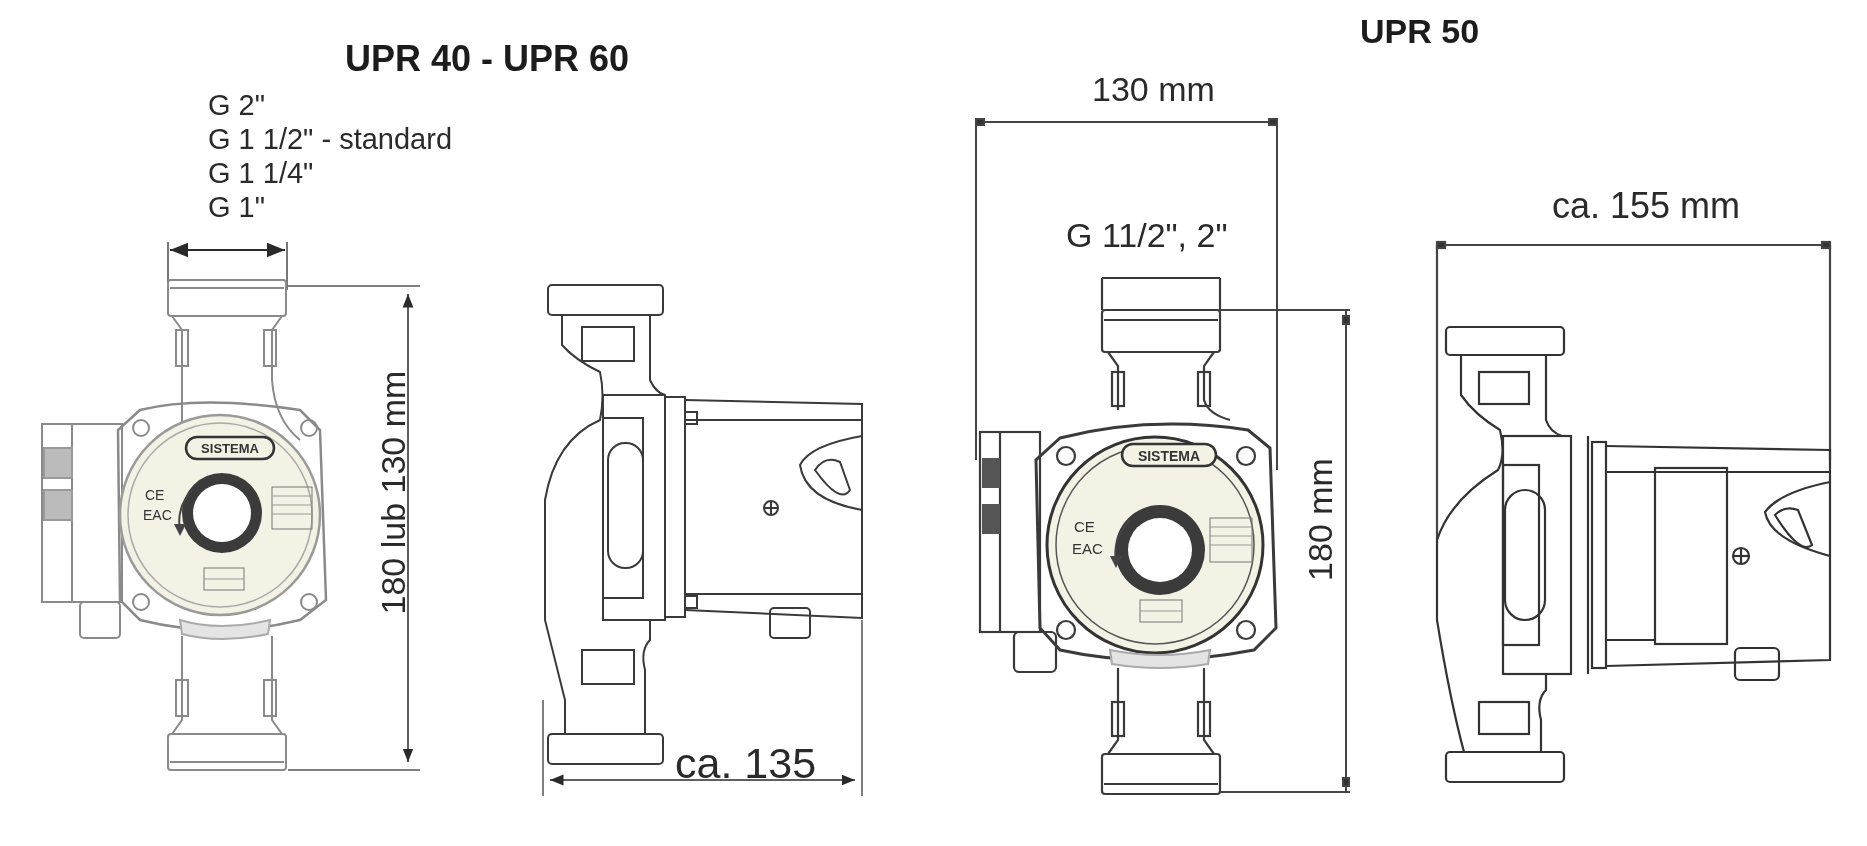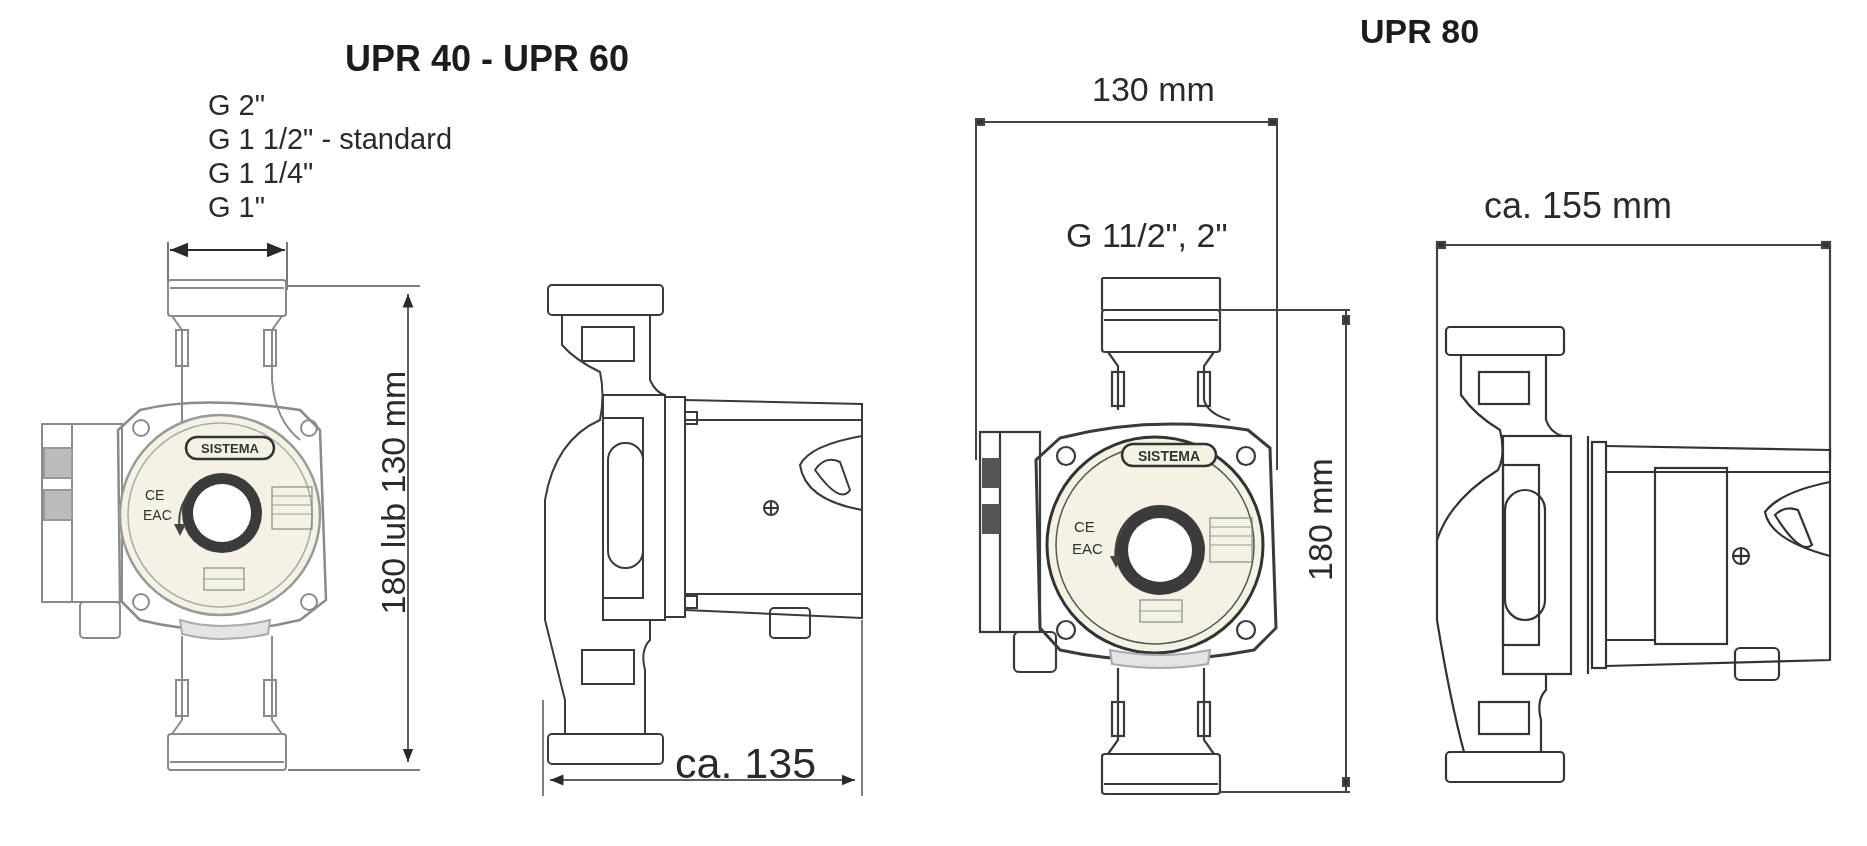--- a/index.html
+++ b/index.html
@@ -10,36 +10,36 @@
   .gsizes { position: absolute; left: 208px; top: 88px; font-size: 29px; line-height: 34px; color: #2a2a2a; }
   .gsizes div { white-space: nowrap; }
   .vlabel { position: absolute; font-size: 34px; color: #2a2a2a; white-space: nowrap;
             transform: rotate(-90deg); transform-origin: center center; }
   svg { position: absolute; left: 0; top: 0; }
 </style>
 </head>
 <body>
 
 <div class="title" style="left:345px; top:38px;">UPR 40  -  UPR 60</div>
-<div class="title" style="left:1360px; top:12px; font-size:34px;">UPR 80</div>
+<div class="title" style="left:1360px; top:12px; font-size:34px;">UPR 50</div>
 
 <div class="gsizes">
   <div>G 2"</div>
   <div>G 1 1/2" - standard</div>
   <div>G 1 1/4"</div>
   <div>G 1"</div>
 </div>
 
 <div class="vlabel" style="left:278px; top:500px; width:230px; text-align:center; margin-top:-20px;">180 lub 130 mm</div>
 <div class="label" style="left:675px; top:742px; font-size:43px;">ca. 135</div>
 
 <div class="label" style="left:1048px; top:72px; font-size:34px;margin-left:44px;">130 mm</div>
 <div class="label" style="left:1066px; top:218px; font-size:34px;">G 11/2", 2"</div>
 <div class="vlabel" style="left:1240px; top:520px; width:160px; text-align:center; margin-top:-20px;">180 mm</div>
-<div class="label" style="left:1484px; top:188px; font-size:36px;">ca. 155 mm</div>
+<div class="label" style="left:1552px; top:188px; font-size:36px;">ca. 155 mm</div>
 
 <svg width="1867" height="846" viewBox="0 0 1867 846">
   <defs>
     <marker id="arr" viewBox="0 0 10 10" refX="10" refY="5" markerWidth="9" markerHeight="9" orient="auto-start-reverse">
       <path d="M0,1 L10,5 L0,9 Z" fill="#2a2a2a"></path>
     </marker>
   </defs>
 
   <g stroke="#8a8a8a" stroke-width="2" fill="none">
 

